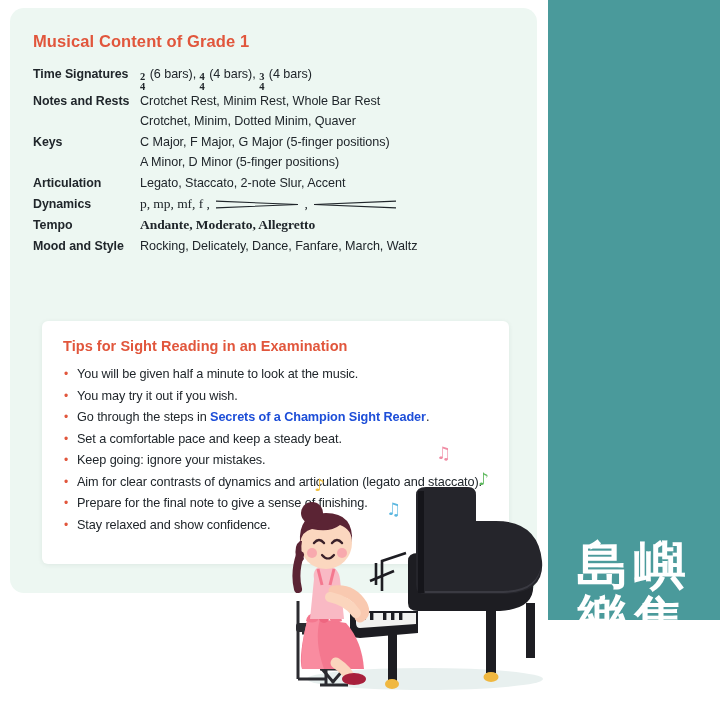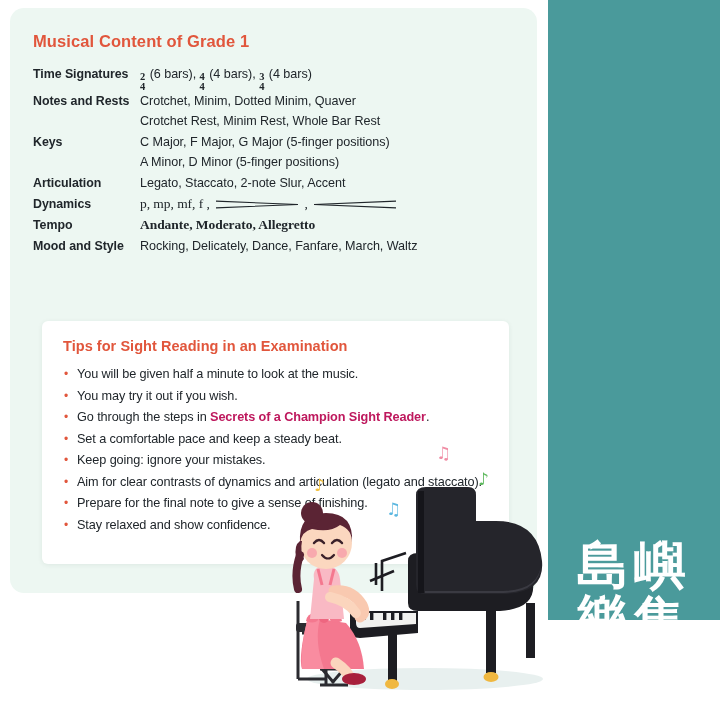--- a/index.html
+++ b/index.html
@@ -83,21 +83,21 @@
     position:absolute;left:21px;top:45px;width:420px;
     margin:0;padding:0;list-style:none;
   }
   .tips-list li{
     position:relative;padding-left:14px;margin-bottom:4.5px;
     font-size:12.7px;color:#20262b;line-height:17px;letter-spacing:-0.1px;
   }
   .tips-list li .dot{
     position:absolute;left:1px;top:0px;color:#e1563c;font-size:12px;line-height:17px;
   }
-  .link-green{color:#be185d;font-weight:700;}
+  .link-green{color:#1d4ed8;font-weight:700;}
 
   
   .illus{position:absolute;left:280px;top:425px;width:255px;height:265px;}
   .note-f{position:absolute;font-size:17px;line-height:1;font-family:"DejaVu Sans",sans-serif;}
 </style>
 </head>
 <body>
 
 <div id="page">
 
@@ -124,22 +124,22 @@
               <span>3</span>
               <span>4</span>
             </span>
           <span>(4 bars)</span>
         </div>
       </div>
 
       <div class="spec-row">
         <div class="spec-label">Notes and Rests</div>
         <div class="spec-value">
+          <div>Crotchet Rest, Minim Rest, Whole Bar Rest</div>
           <div>Crotchet, Minim, Dotted Minim, Quaver</div>
-          <div>Crotchet Rest, Minim Rest, Whole Bar Rest</div>
         </div>
       </div>
 
       <div class="spec-row">
         <div class="spec-label">Keys</div>
         <div class="spec-value">
           <div>C Major, F Major, G Major (5-finger positions)</div>
           <div>A Minor, D Minor (5-finger positions)</div>
         </div>
       </div>

